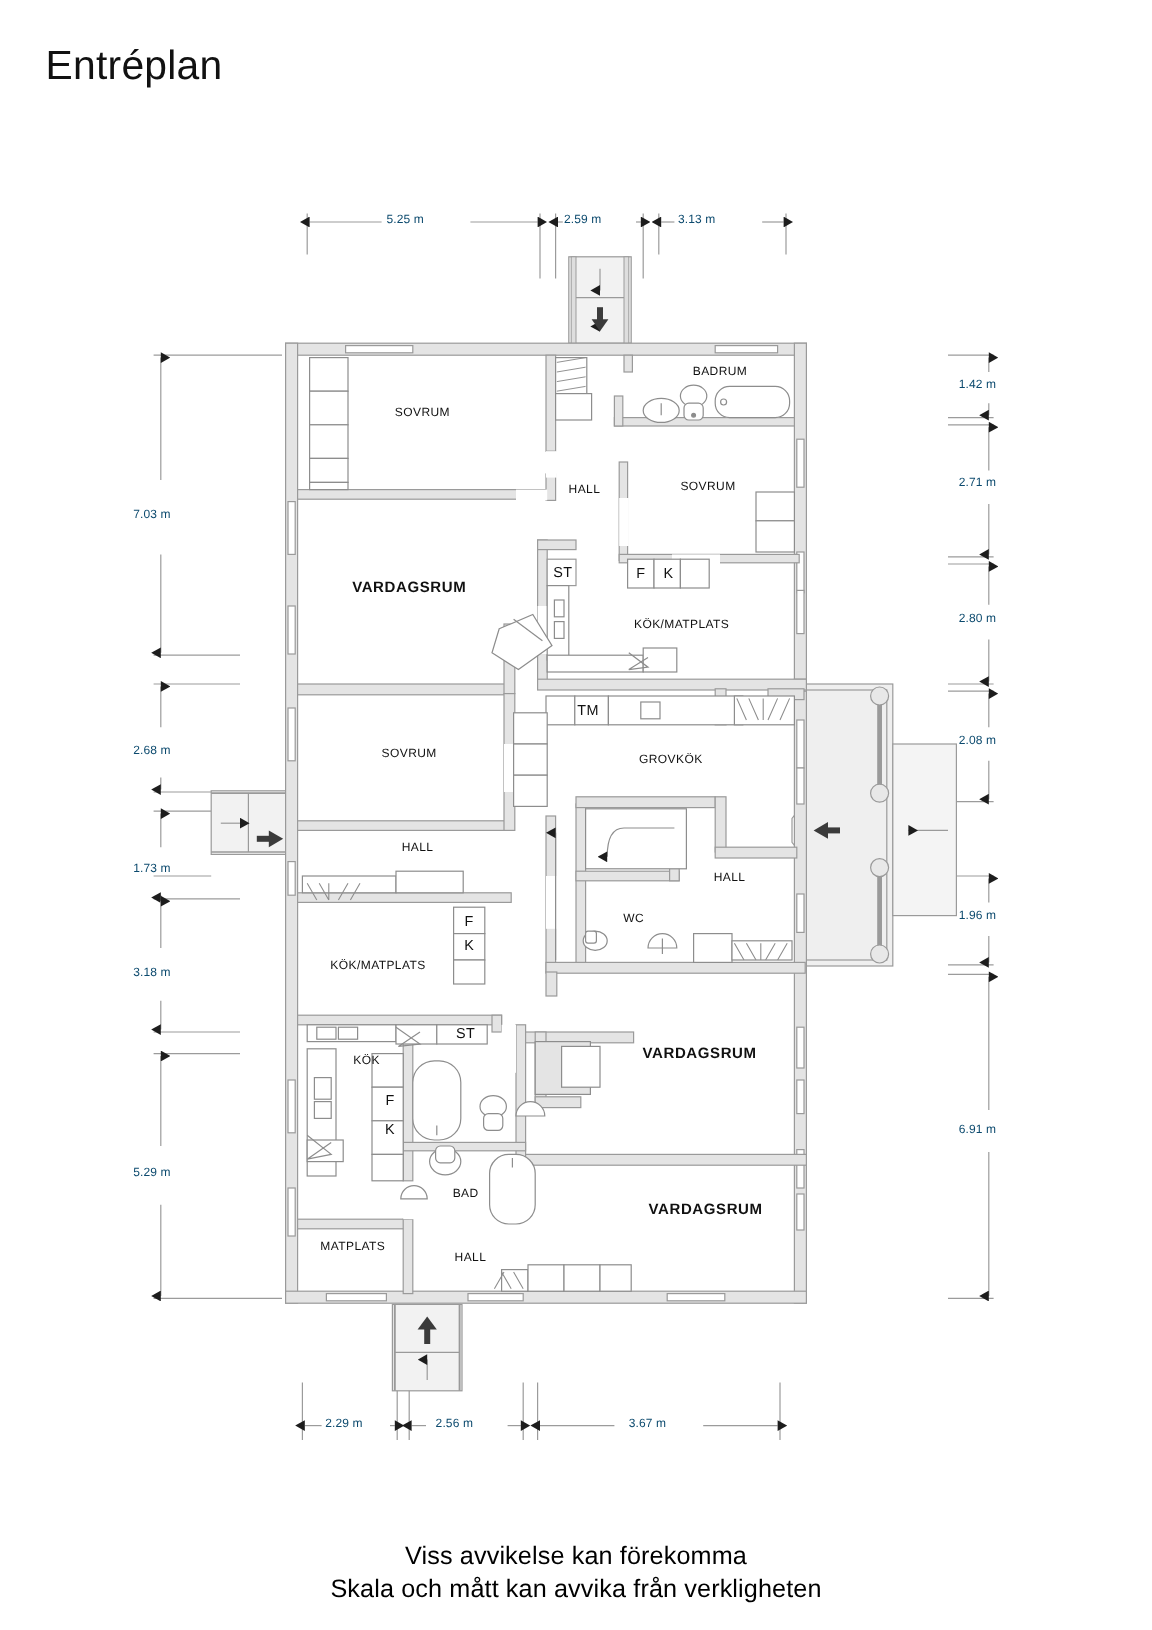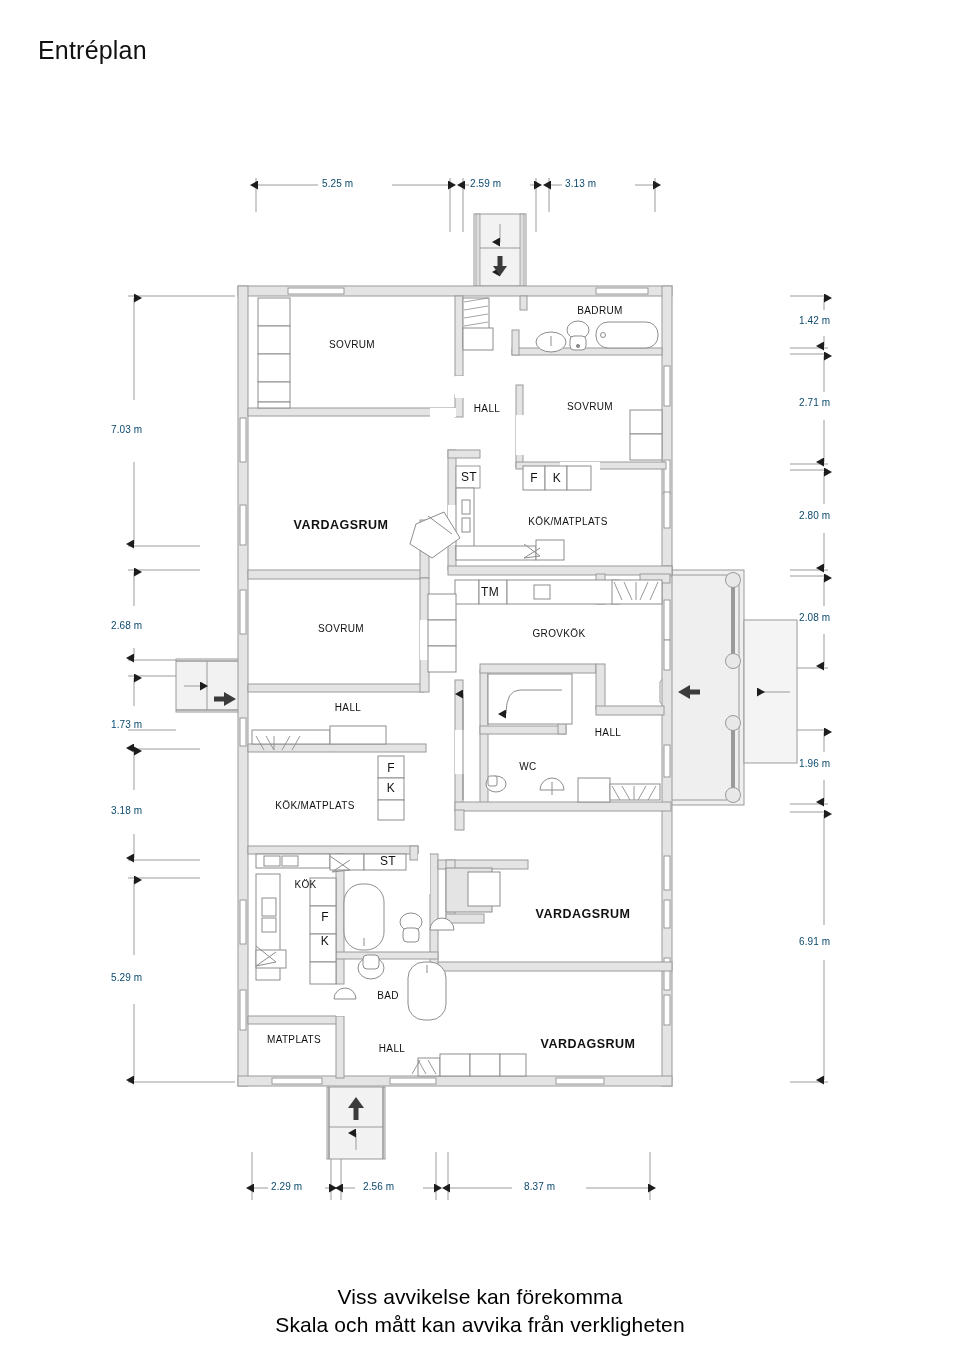--- a/index.html
+++ b/index.html
@@ -3,35 +3,35 @@
 <meta charset="utf-8">
 <style>
   html,body{margin:0;padding:0;background:#ffffff;}
   body{
     width:960px;height:1358px;position:relative;overflow:hidden;
     font-family:"Liberation Sans","DejaVu Sans",sans-serif;
     color:#1a1a1a;
   }
   #page-title{
     position:absolute;left:38px;top:36px;
-    font-size:25px;font-weight:400;letter-spacing:.2px;color:#111;
+    font-size:34px;font-weight:400;letter-spacing:.2px;color:#111;
   }
   #plan-stage{position:absolute;left:0;top:0;width:960px;height:1358px;}
   svg.plan{position:absolute;left:0;top:0;width:960px;height:1358px;display:block;}
 
   .dim-label{
     position:absolute;font-size:10px;color:#0c4a6e;white-space:nowrap;
     letter-spacing:.1px;
   }
   .room-label{
     position:absolute;white-space:nowrap;color:#111;
     font-size:13px;letter-spacing:.35px;transform:translate(-50%,-50%);
   }
   .room-label.rl-sm{font-size:10px;}
-  .room-label.rl-bold{font-weight:700;font-size:12.5px;letter-spacing:.5px;margin-top:36px;}
+  .room-label.rl-bold{font-weight:700;font-size:12.5px;letter-spacing:.5px;}
   .room-label.rl-tiny{font-size:12px;}
 
   .caption{
     position:absolute;left:0;width:960px;text-align:center;
     font-size:21px;color:#000000;letter-spacing:.1px;
   }
   #caption-1{top:1285px;}
   #caption-2{top:1313px;}
 </style>
 </head>
@@ -454,21 +454,21 @@
     <div class="dim-label" style="left:799px;top:397px;">2.71 m</div>
     <div class="dim-label" style="left:799px;top:510px;">2.80 m</div>
     <div class="dim-label" style="left:799px;top:612px;">2.08 m</div>
     <div class="dim-label" style="left:799px;top:758px;">1.96 m</div>
     <div class="dim-label" style="left:799px;top:936px;">6.91 m</div>
   </div>
 
   <div>
     <div class="dim-label" style="left:271px;top:1181px;">2.29 m</div>
     <div class="dim-label" style="left:363px;top:1181px;">2.56 m</div>
-    <div class="dim-label" style="left:524px;top:1181px;">8.37 m</div>
+    <div class="dim-label" style="left:524px;top:1181px;">3.67 m</div>
   </div>
 
   <div id="room-labels">
     <div class="room-label rl-sm" style="left:352px;top:344px;">SOVRUM</div>
     <div class="room-label rl-sm" style="left:600px;top:310px;">BADRUM</div>
     <div class="room-label rl-sm" style="left:487px;top:408px;">HALL</div>
     <div class="room-label rl-sm" style="left:590px;top:406px;">SOVRUM</div>
     <div class="room-label rl-bold" style="left:341px;top:489px;">VARDAGSRUM</div>
     <div class="room-label rl-tiny" style="left:469px;top:477px;">ST</div>
     <div class="room-label rl-tiny" style="left:534px;top:478px;">F</div>

